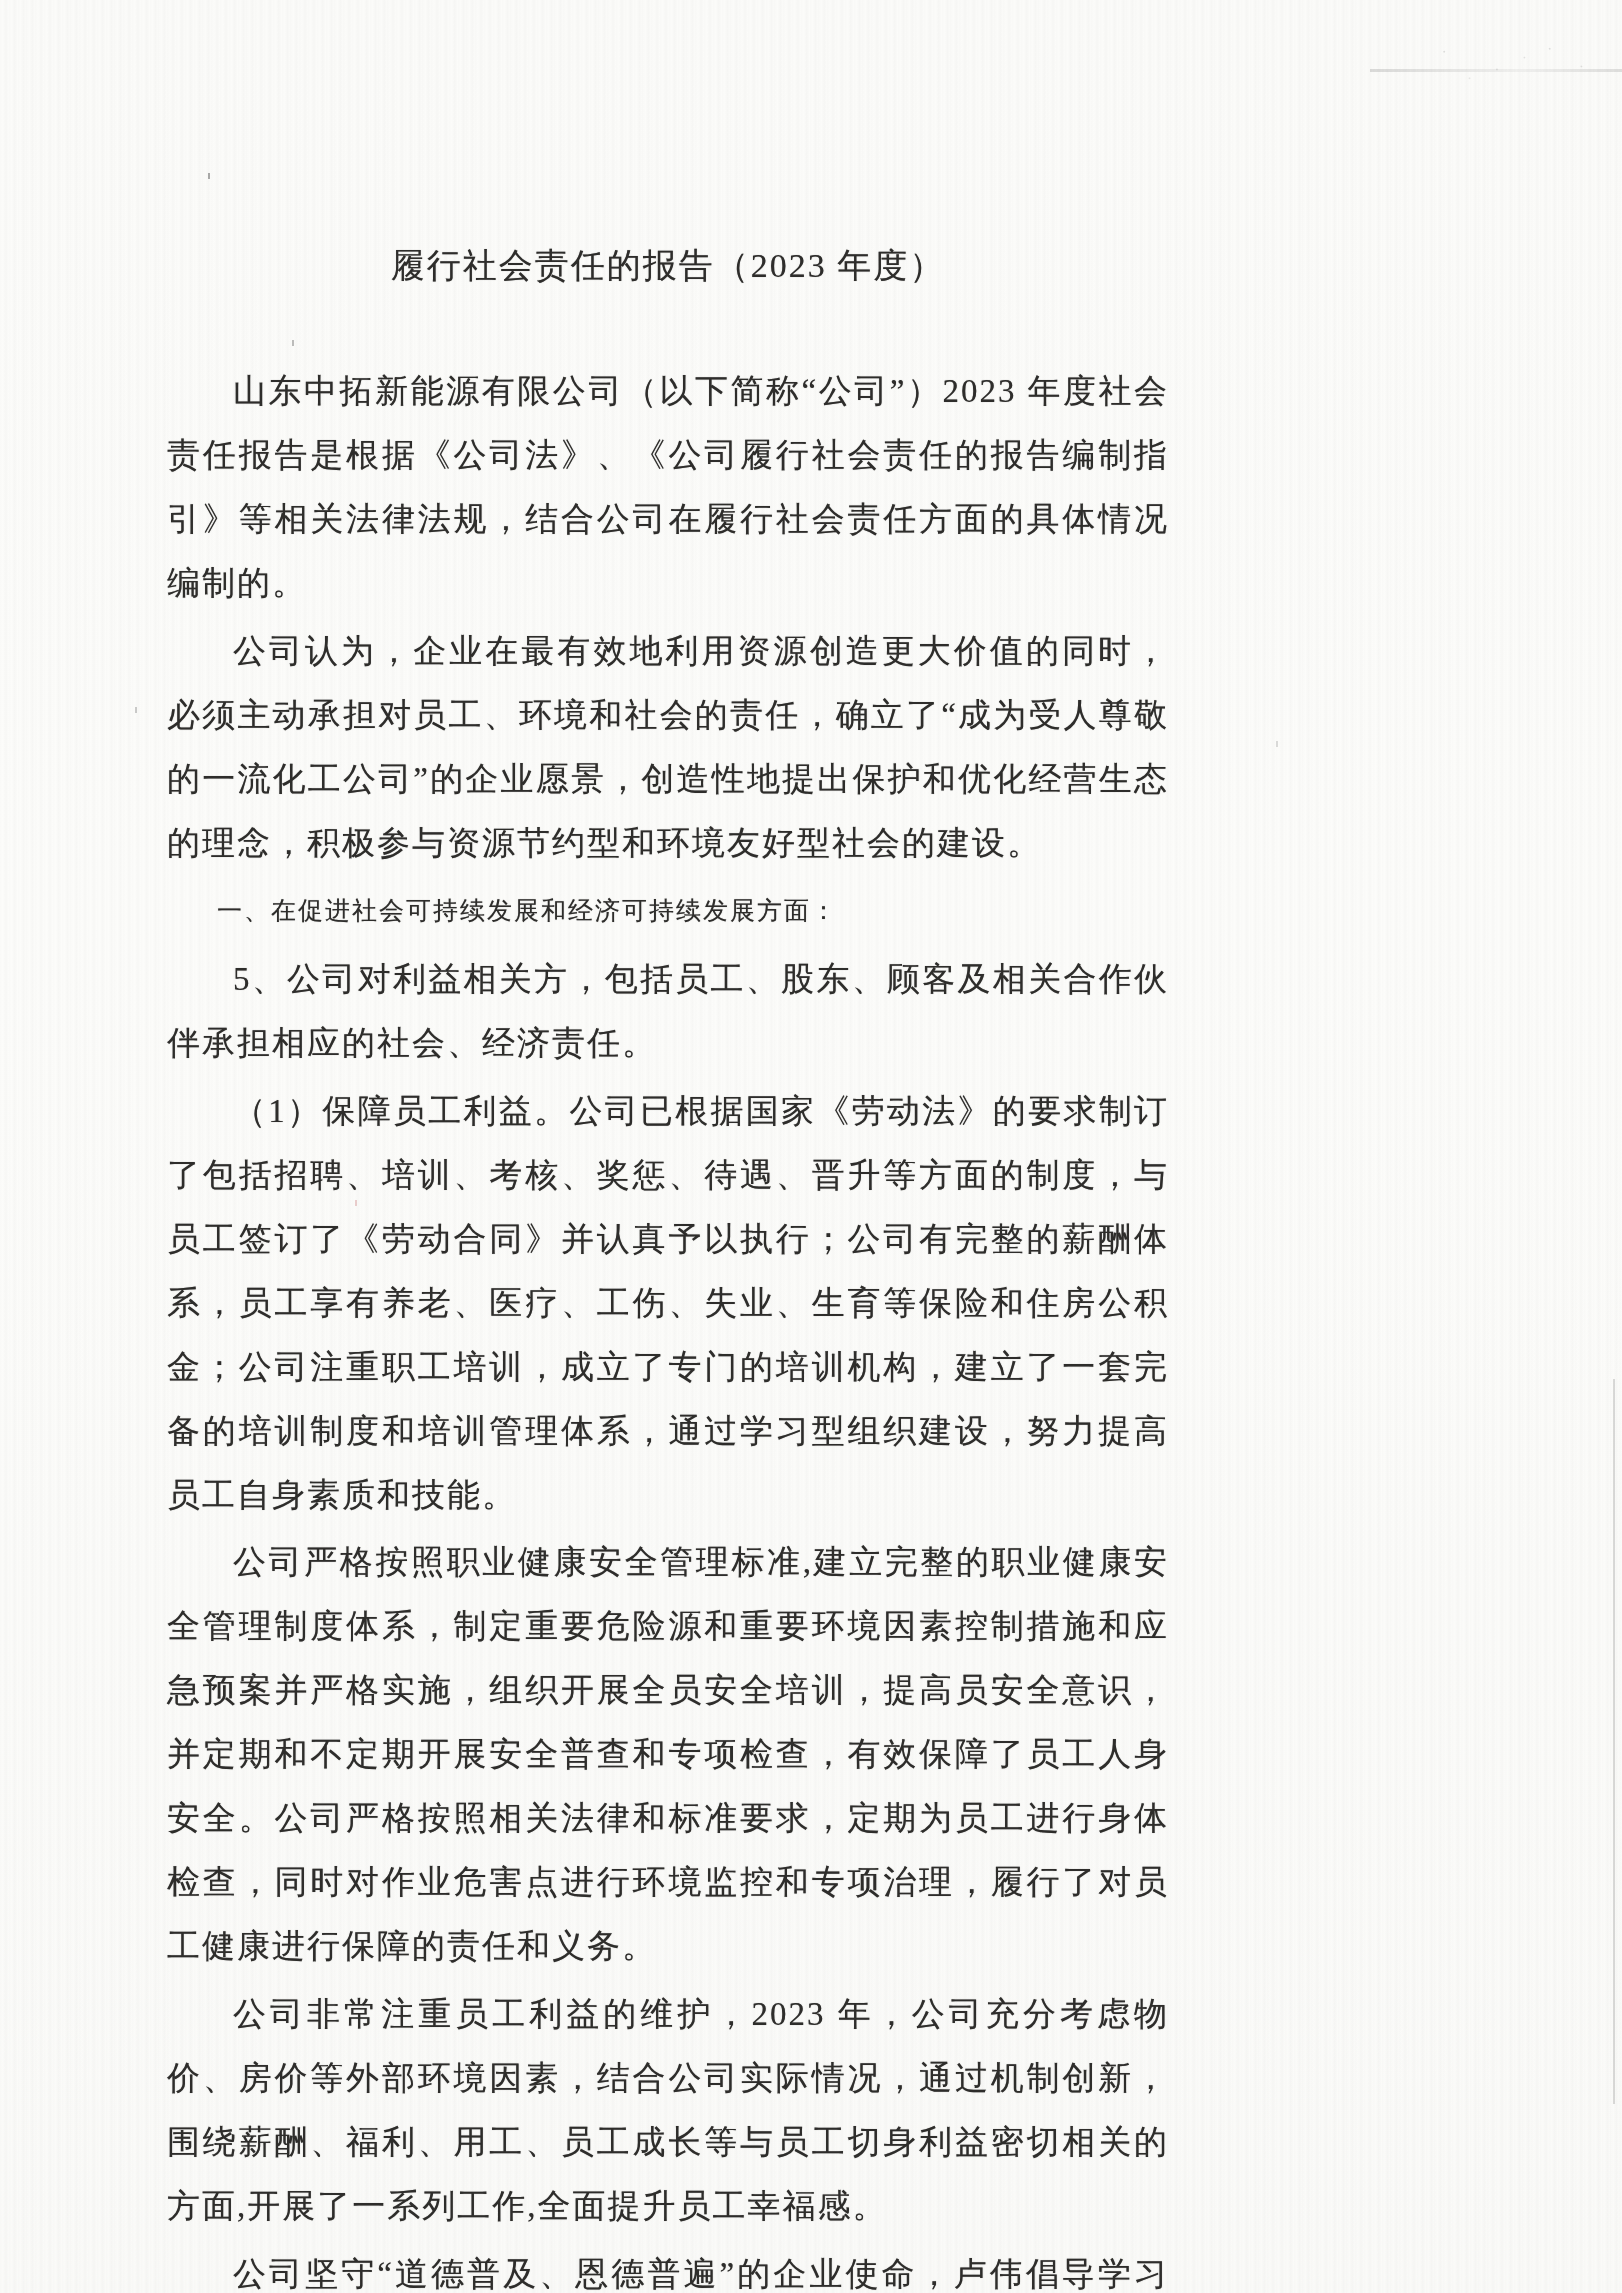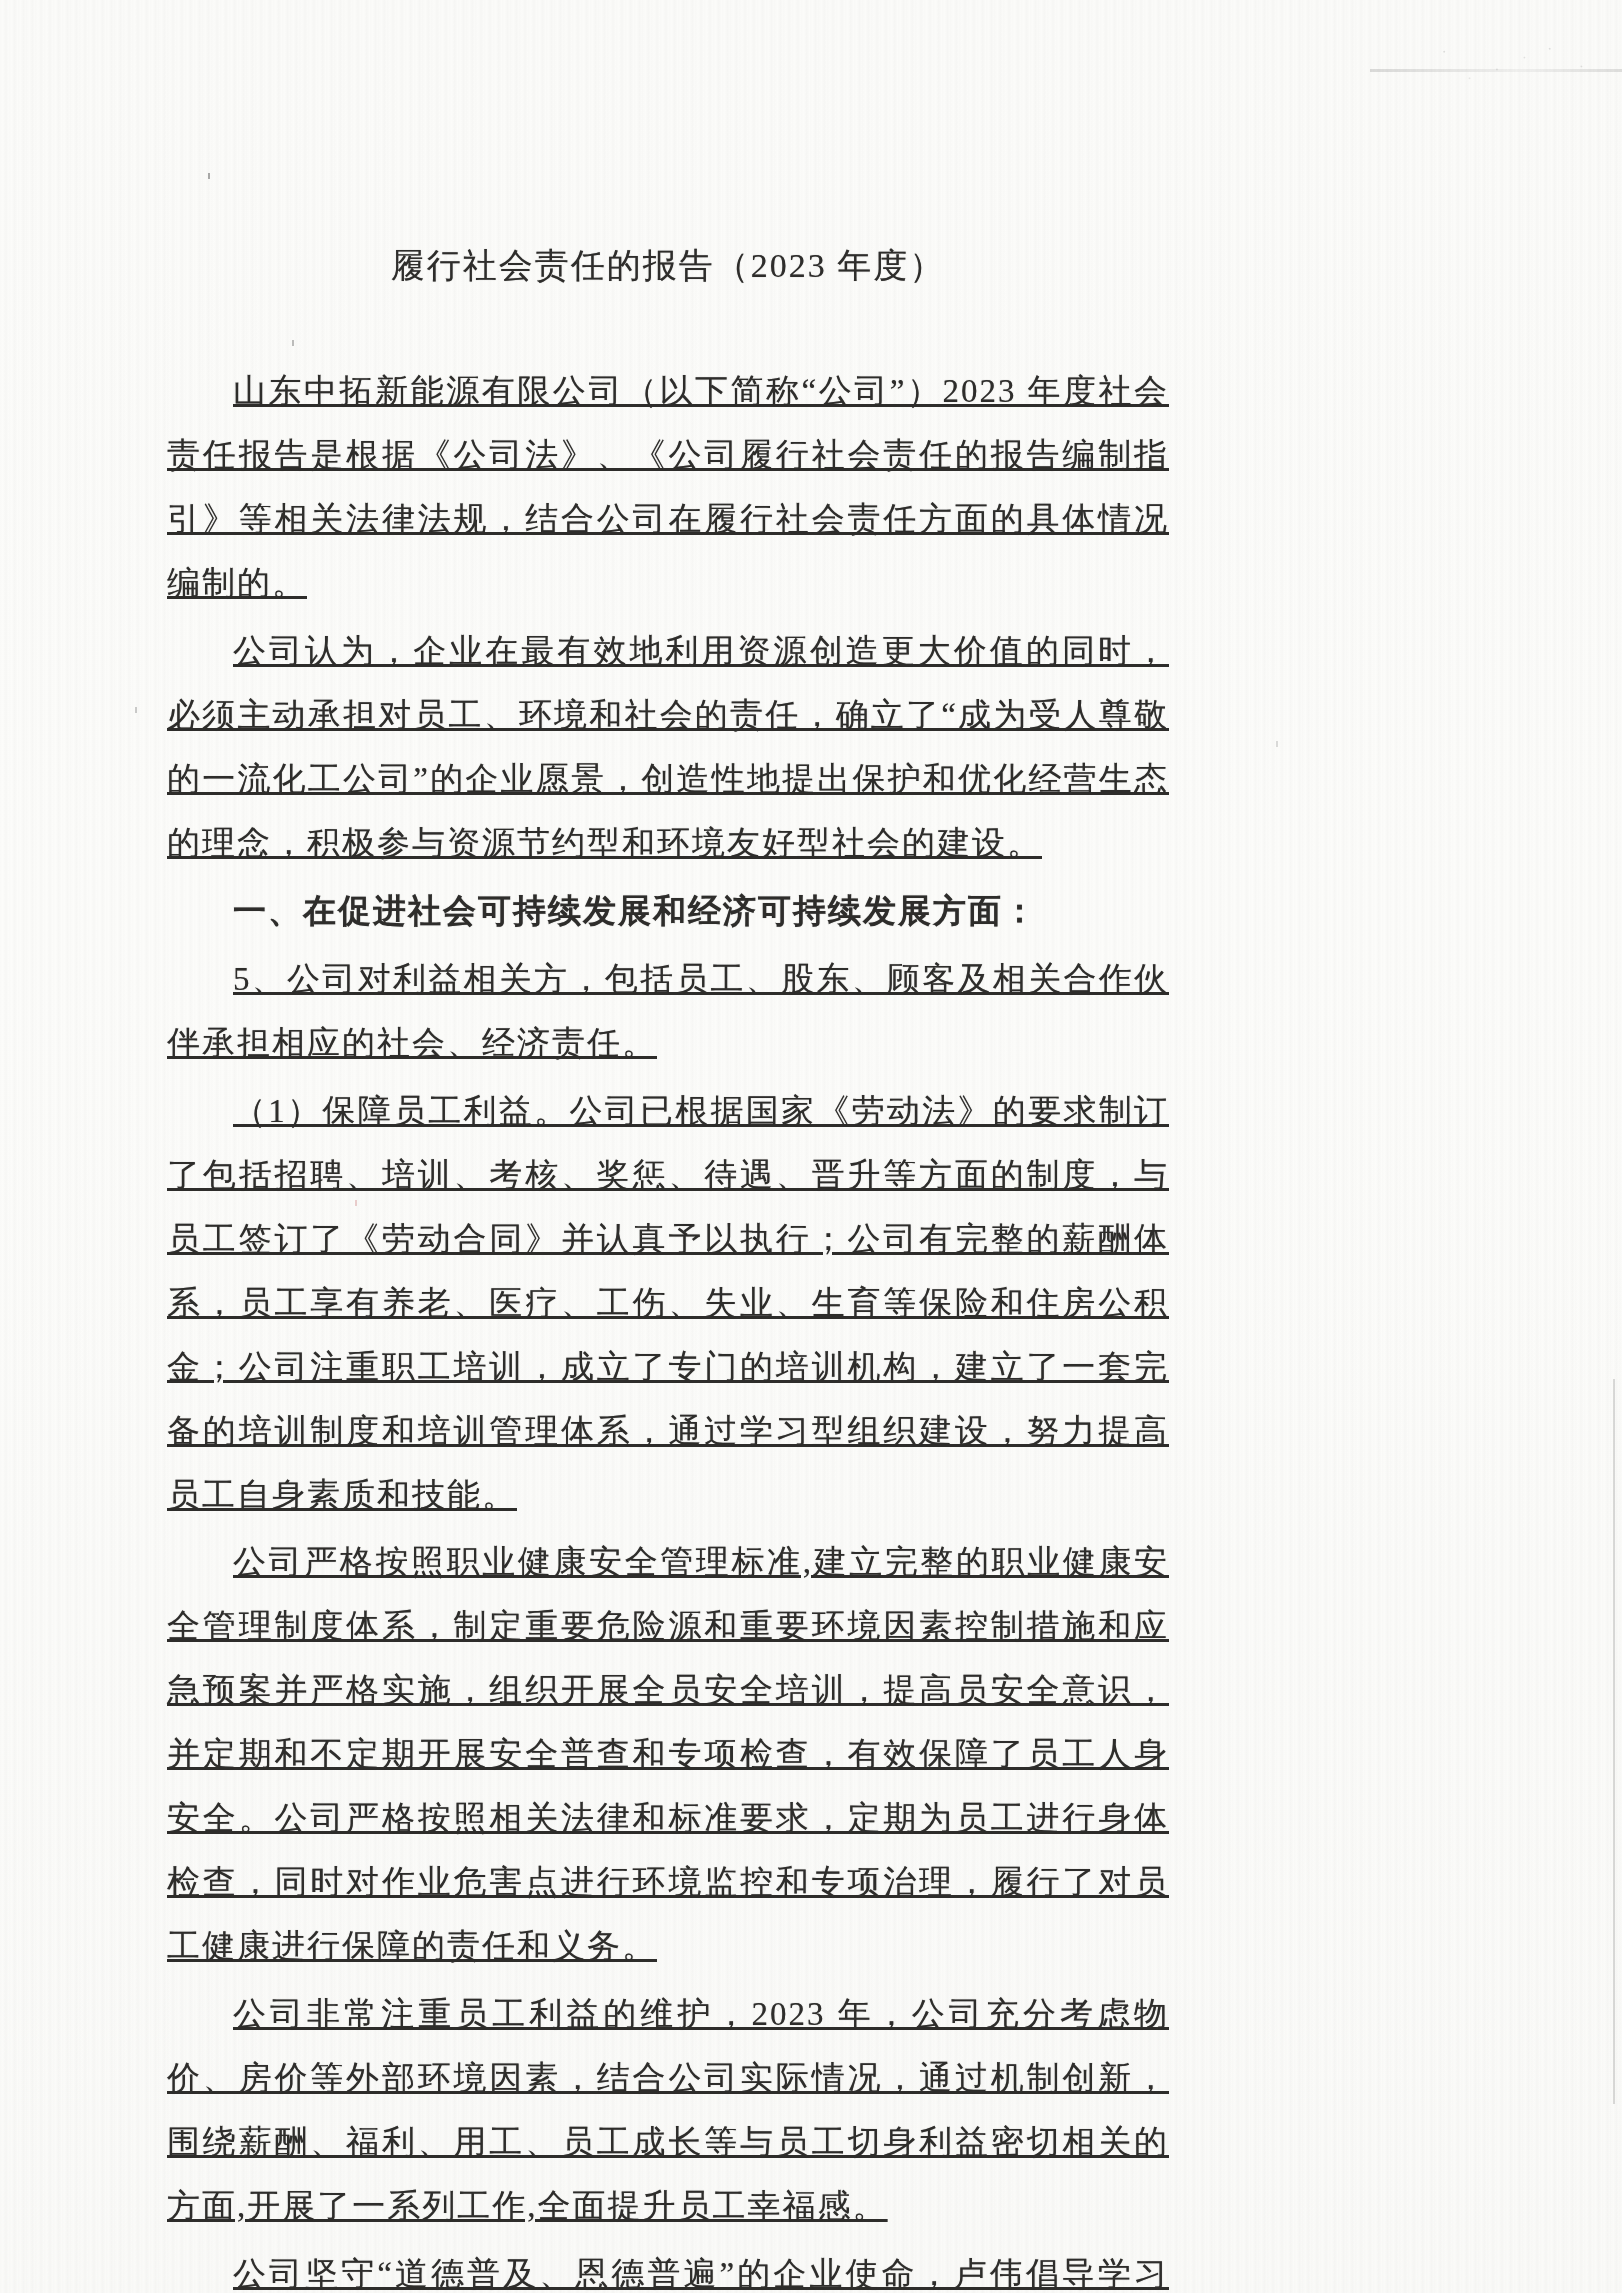--- a/index.html
+++ b/index.html
@@ -93,26 +93,25 @@
     font-weight: normal;
     text-align: center;
     margin: 0 0 61px 0;
     line-height: 64px;
   }
 
   .para {
     margin: 0 0 3.9px 0;
     text-indent: 2em;
     text-align: justify;
-    text-decoration: underline;
   }
 
   .section-heading {
-    font-size: 33px;
-    font-weight: bold;
+    font-size: 25px;
+    font-weight: normal;
     margin: 0 0 3.9px 0;
     text-indent: 2em;
     line-height: 64px;
   }
 </style>
 </head>
 <body>
 
 <div class="page">
 

